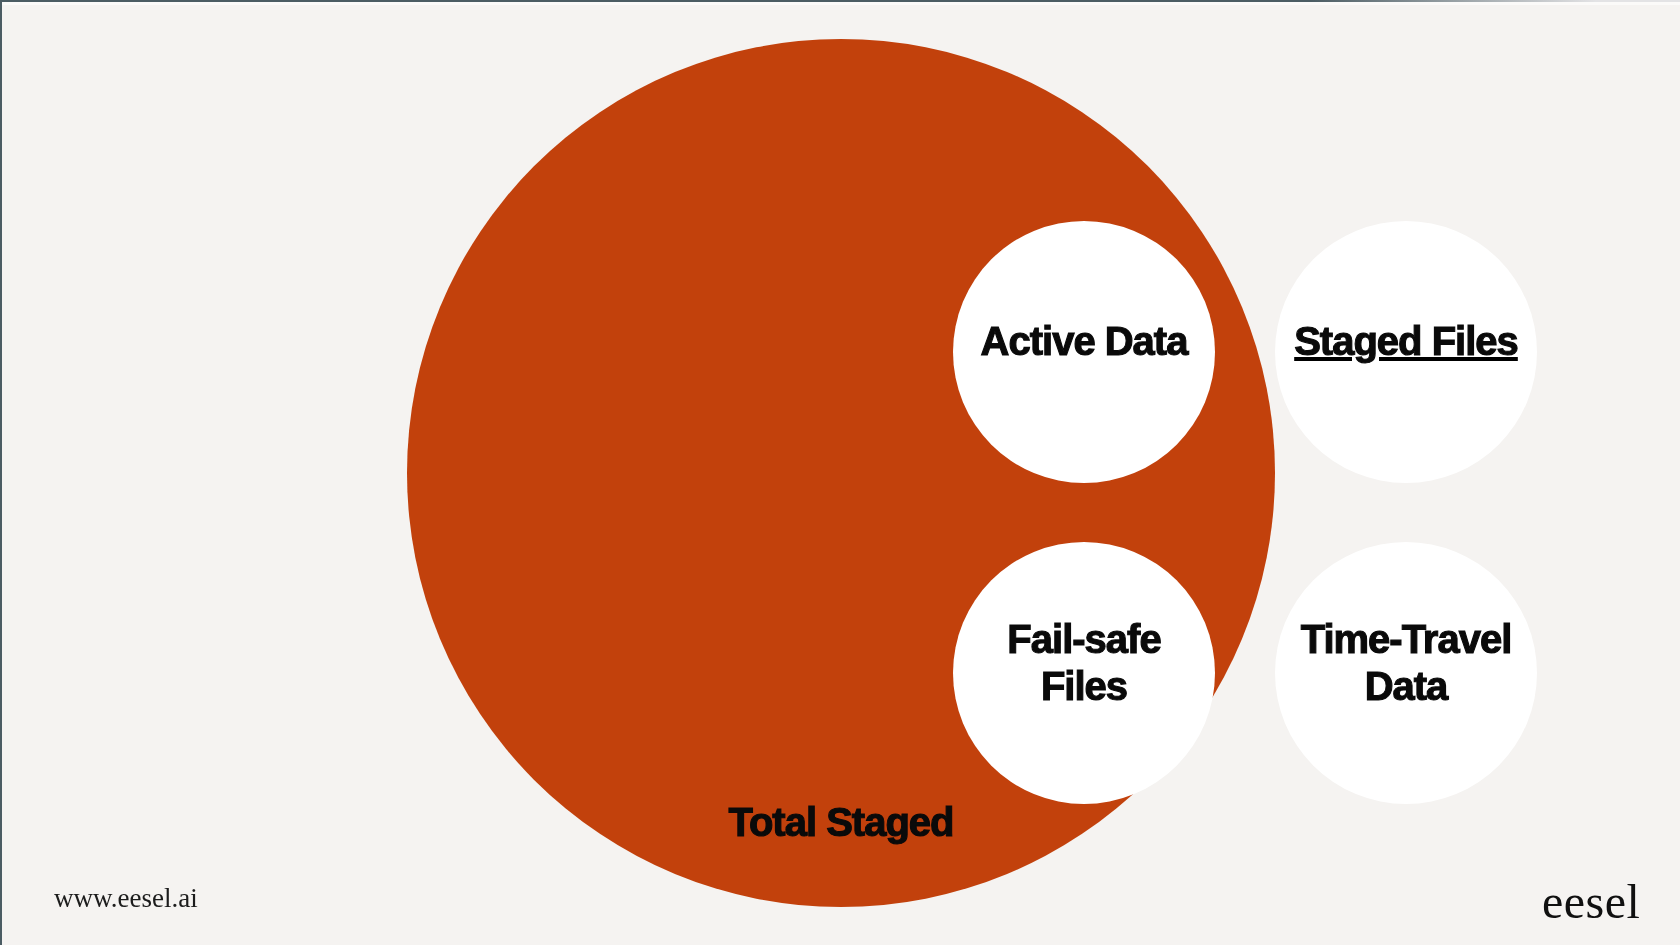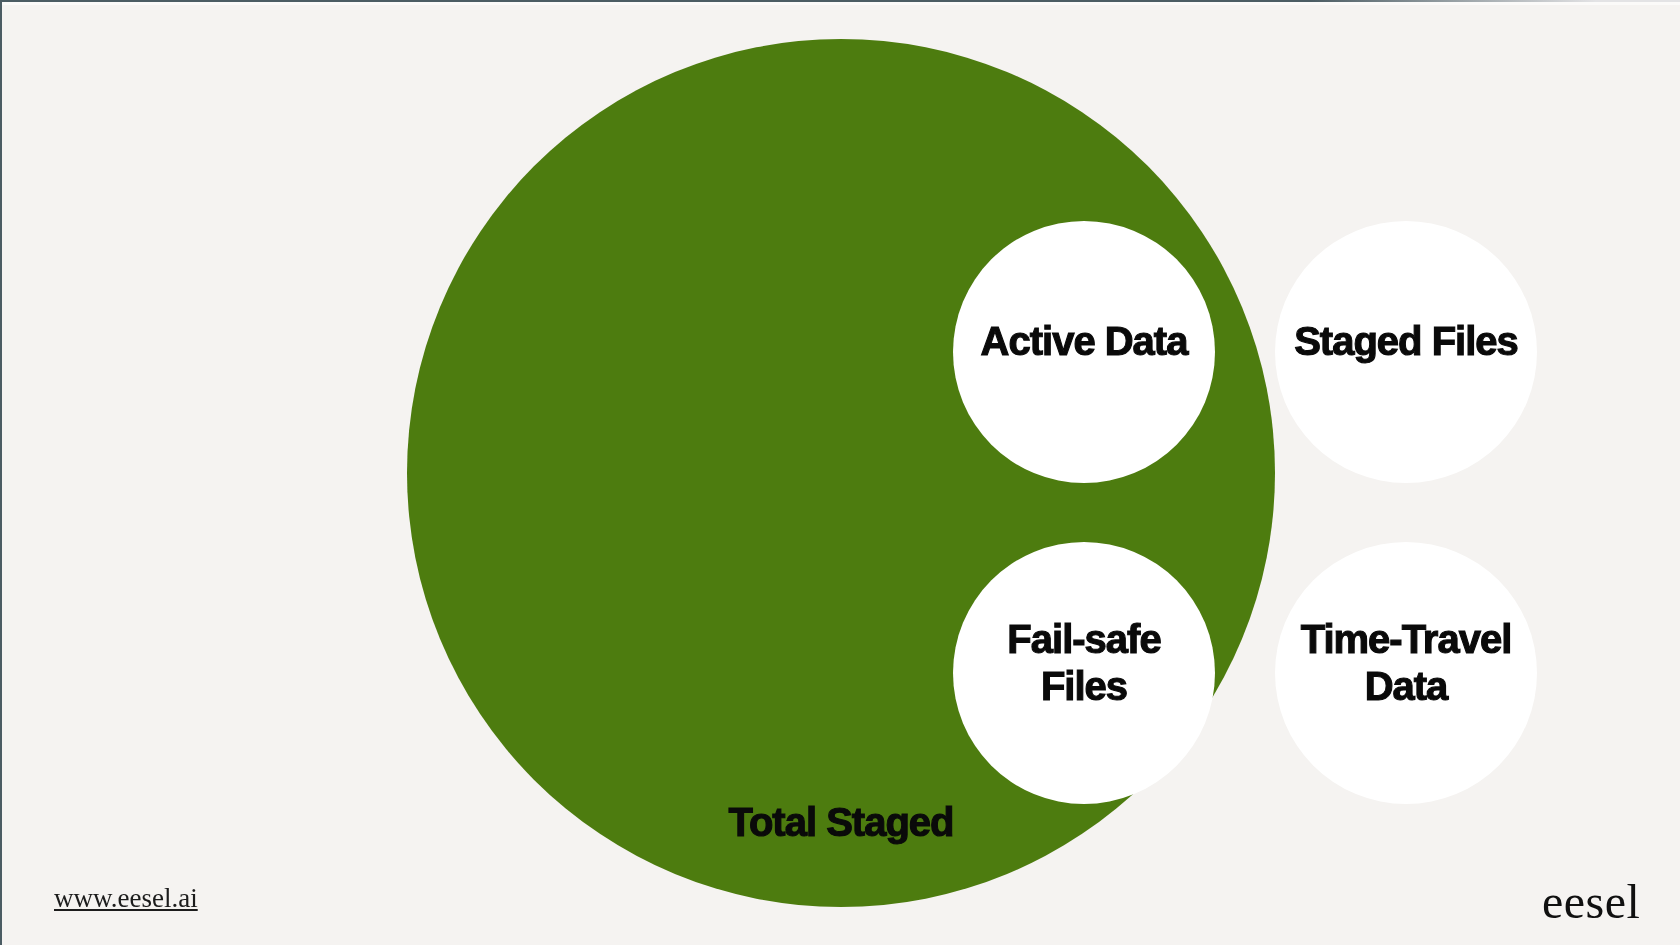--- a/index.html
+++ b/index.html
@@ -40,36 +40,36 @@
     z-index: 5;
   }
 
   .outer-circle {
     position: absolute;
     left: 407px;
     top: 39px;
     width: 868px;
     height: 868px;
     border-radius: 50%;
-    background: #4d7c0f;
+    background: #c2410c;
   }
 
   .inner-circle {
     position: absolute;
     width: 262px;
     height: 262px;
     border-radius: 50%;
     background: #ffffff;
     display: flex;
     align-items: center;
     justify-content: center;
     text-align: center;
   }
   .pos-top-left     { left: 546px; top: 182px; }
-  .pos-top-right    { left: 868px; top: 182px; }
+  .pos-top-right    { left: 868px; top: 182px; text-decoration: underline; }
   .pos-bottom-left  { left: 546px; top: 503px; }
   .pos-bottom-right { left: 868px; top: 503px; }
 
   .circle-label {
     font-size: 40px;
     font-weight: bold;
     letter-spacing: -1px;
     color: #0a0a0a;
     -webkit-text-stroke: 1.1px #0a0a0a;
     line-height: 1.18;
@@ -97,21 +97,20 @@
     -webkit-text-stroke: 1.1px #0a0a0a;
   }
 
   .footer-url {
     position: absolute;
     left: 54px;
     top: 883px;
     font-family: "Liberation Serif", serif;
     font-size: 27px;
     color: #1c1c1c;
-    text-decoration: underline;
   }
   .brand-logo {
     position: absolute;
     left: 1542px;
     top: 846px;
     font-family: Liberation Serif, serif;
     font-size: 48px;
     color: #101010;
     letter-spacing: 0.5px;
     margin-top: 28px;

